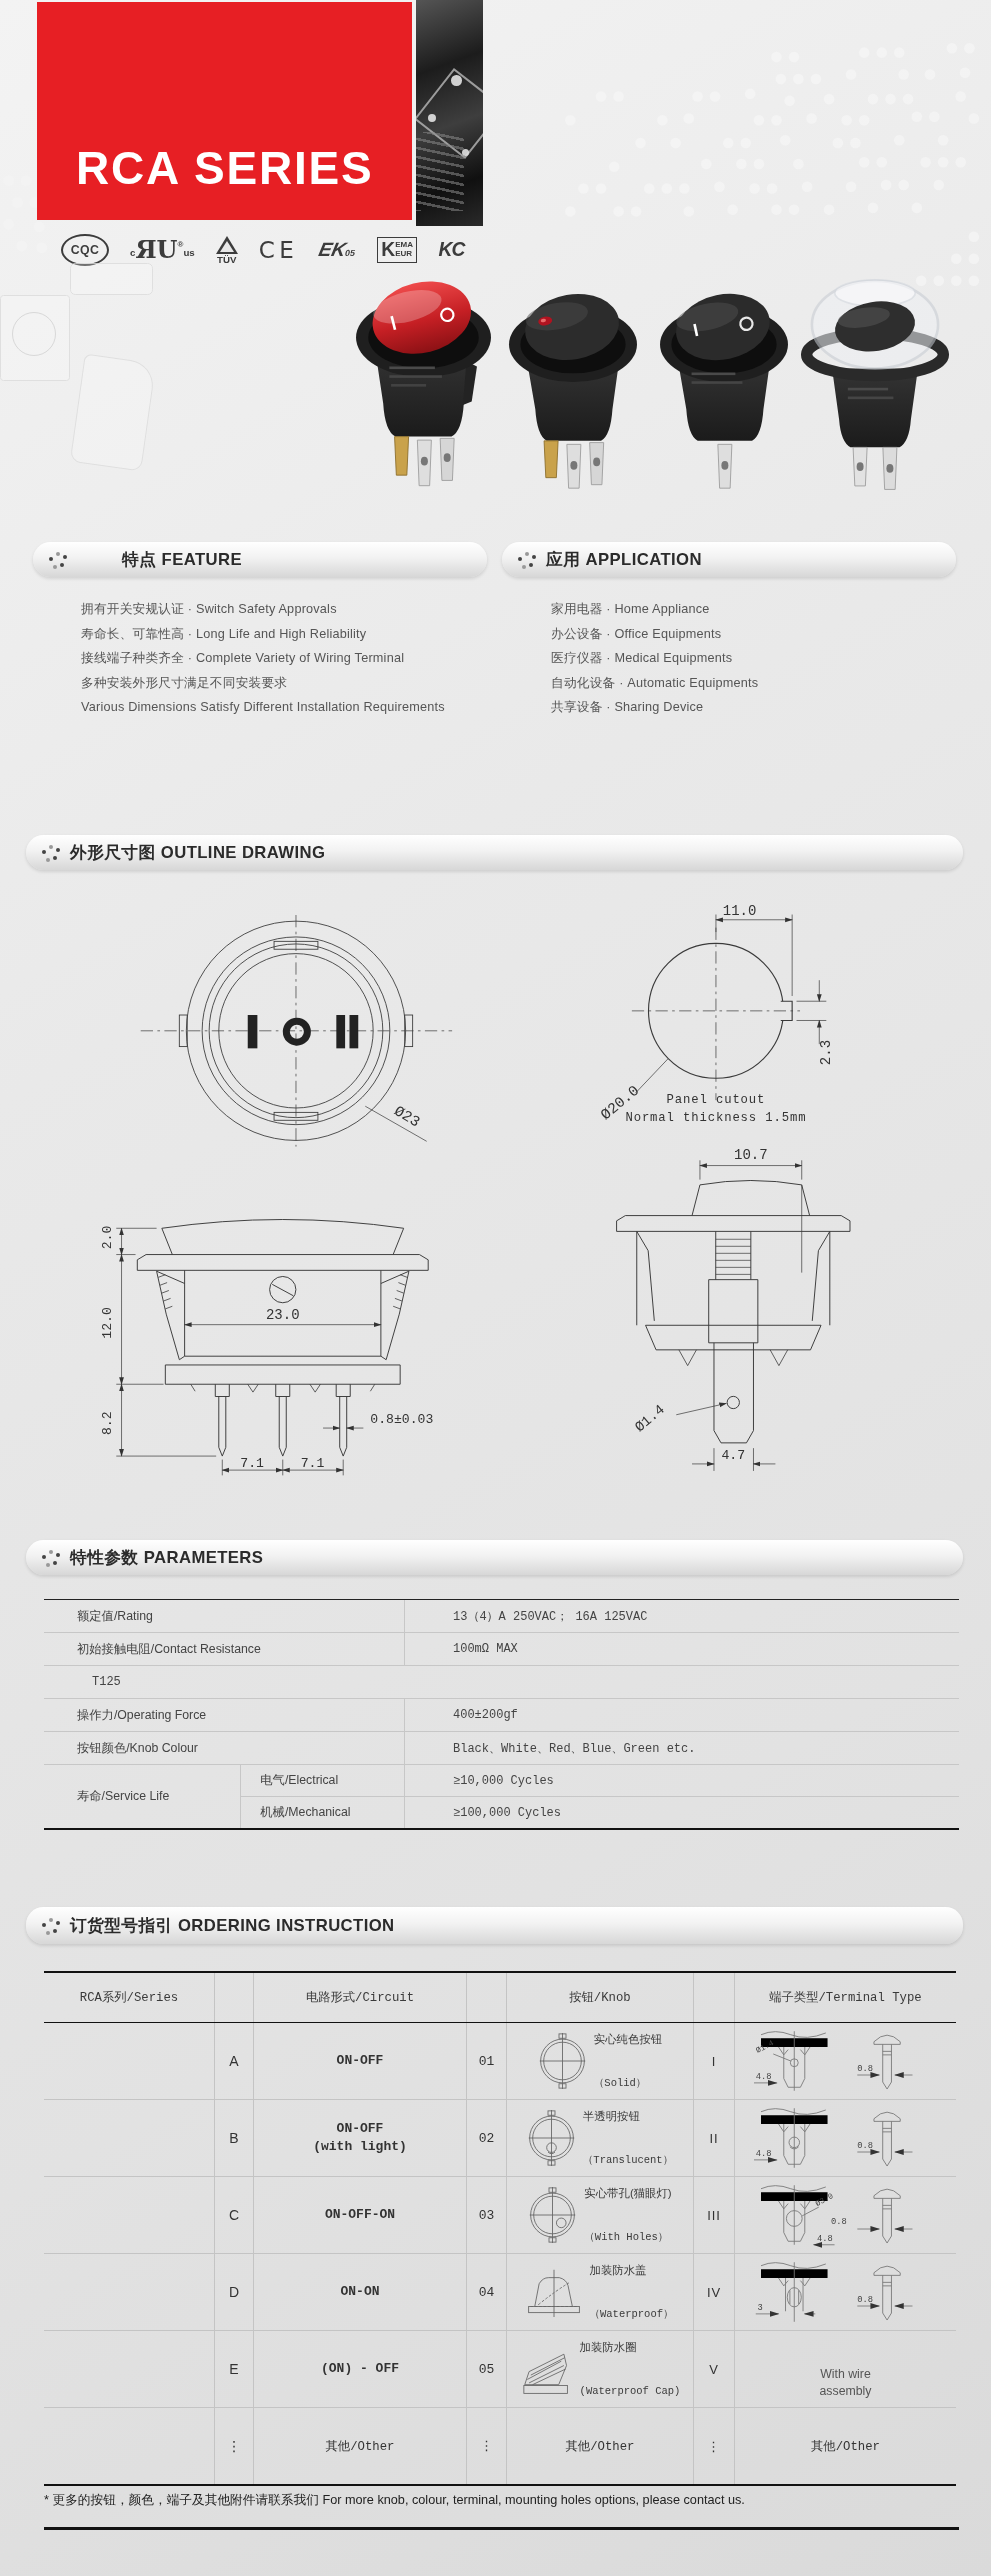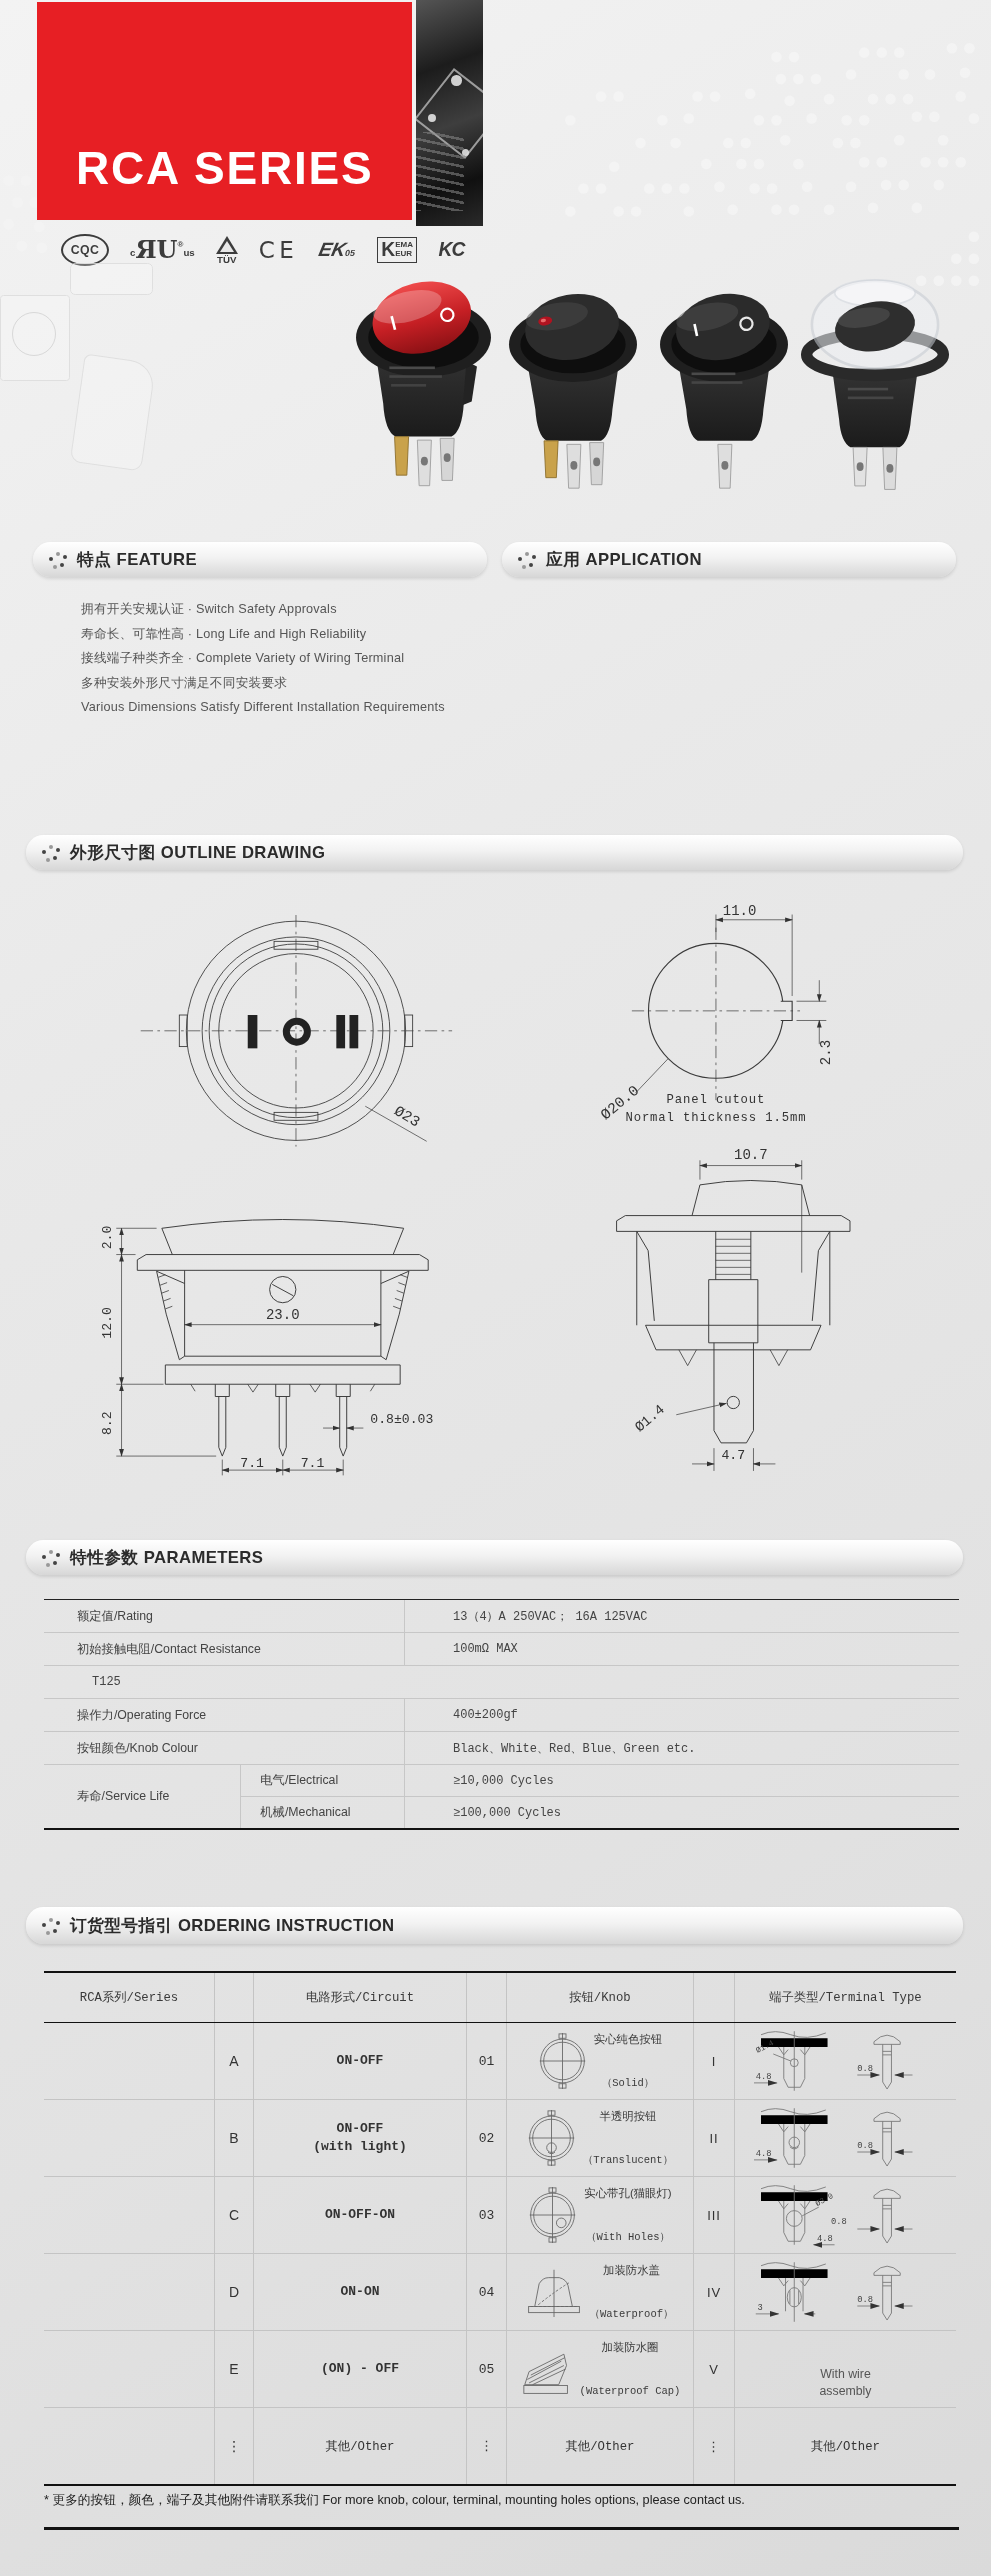--- a/index.html
+++ b/index.html
@@ -69,21 +69,21 @@
   .orow{display:flex;height:76px;border-bottom:0.9px solid #c4c4c4;}
   .orow:last-child{border-bottom:none;}
   .oc{border-right:0.9px solid #c4c4c4;display:flex;align-items:center;justify-content:center;box-sizing:border-box;text-align:center;}
   .oc:last-child{border-right:none;}
   .c1{width:171px;} .c2{width:39px;} .c3{width:213px;} .c4{width:40px;} .c5{width:187px;} .c6{width:41px;} .c7{flex:1;}
   .ohead .oc{font-size:12.3px;color:#3a3a3a;font-family:"Liberation Mono","DejaVu Sans Mono",monospace;}
   .letter{font-size:14px;} .num{font-family:"Liberation Mono","DejaVu Sans Mono",monospace;font-size:13px;}
   .circuit{font-family:"Liberation Mono","DejaVu Sans Mono",monospace;font-size:13px;font-weight:bold;line-height:18.4px;}
   .roman{font-size:13px;letter-spacing:0.9px;}
   .knobcell{display:flex;align-items:center;justify-content:center;gap:7px;}
-  .ktext{display:flex;flex-direction:column;align-items:center;line-height:16.7px;gap:27px;}
+  .ktext{display:flex;flex-direction:column;align-items:flex-start;line-height:16.7px;gap:27px;}
   .kzh{font-size:11.4px;color:#3a3a3a;}
   .ken{font-size:10.5px;font-family:"Liberation Mono","DejaVu Sans Mono",monospace;color:#3a3a3a;}
   .kdraw{flex:none;}
   .kdraw path,.kdraw circle,.kdraw line,.kdraw rect{stroke:#666;fill:none;stroke-width:1;}
   .term text{font-family:"Liberation Mono","DejaVu Sans Mono",monospace;fill:#444;}
   .term path,.term line,.term circle,.term ellipse{stroke:#777;fill:none;stroke-width:1;}
   .othertxt{font-size:12.3px;font-family:"Liberation Mono","DejaVu Sans Mono",monospace;}
   .wirewrap{display:flex;flex-direction:column;font-size:12.3px;color:#555;line-height:17.5px;margin-top:28px;}
   
   .footnote{position:absolute;left:44px;top:2492px;width:917px;font-size:12.7px;color:#222;}
@@ -321,21 +321,21 @@
       <ellipse cx="78" cy="68" rx="30" ry="11" fill="#515151" opacity="0.6"></ellipse>
     </g>
     <rect x="58" y="150" width="46" height="3" fill="#4a4a4a"></rect>
     <rect x="58" y="160" width="52" height="3" fill="#454545"></rect>
     <polygon points="64,218 80,218 78,262 66,262" fill="#e2e2e2" stroke="#9b9b9b"></polygon>
     <ellipse cx="72" cy="240" rx="4" ry="5" fill="#777"></ellipse>
     <polygon points="98,218 114,218 112,266 100,266" fill="#dcdcdc" stroke="#9b9b9b"></polygon>
     <ellipse cx="106" cy="242" rx="4" ry="5" fill="#777"></ellipse>
   </svg>
 
-  <div class="pill" style="left:33px;top:542px;width:454px;">
+  <div class="pill" style="left:33px;top:542px;width:454px;gap:45px;">
     <span class="dicon">
       <i style="left:0;top:8.8px;background:#444;"></i>
         <i style="left:7px;top:3.5px;background:#999;"></i>
         <i style="left:14px;top:7px;background:#444;"></i>
         <i style="left:3.5px;top:16.7px;background:#999;"></i>
         <i style="left:10.5px;top:15px;background:#444;"></i>
     </span>
     <span class="t"><span>特点</span><span class="en">FEATURE</span></span>
   </div>
 
@@ -349,20 +349,27 @@
     </span>
     <span class="t"><span>应用</span><span class="en">APPLICATION</span></span>
   </div>
 
   <div class="flist" style="left:81px;top:597px;">
     <div>拥有开关安规认证 · Switch Safety Approvals</div>
     <div>寿命长、可靠性高 · Long Life and High Reliability</div>
     <div>接线端子种类齐全 · Complete Variety of Wiring Terminal</div>
     <div>多种安装外形尺寸满足不同安装要求</div>
     <div>Various Dimensions Satisfy Different Installation Requirements</div>
+  </div>
+  <div class="flist" style="left:551px;top:597px;">
+    <div>家用电器 · Home Appliance</div>
+    <div>办公设备 · Office Equipments</div>
+    <div>医疗仪器 · Medical Equipments</div>
+    <div>自动化设备 · Automatic Equipments</div>
+    <div>共享设备 · Sharing Device</div>
   </div>
 
   <div class="pill" style="left:26px;top:835px;width:937px;">
     <span class="dicon">
       <i style="left:0;top:8.8px;background:#444;"></i>
         <i style="left:7px;top:3.5px;background:#999;"></i>
         <i style="left:14px;top:7px;background:#444;"></i>
         <i style="left:3.5px;top:16.7px;background:#999;"></i>
         <i style="left:10.5px;top:15px;background:#444;"></i>
     </span>

